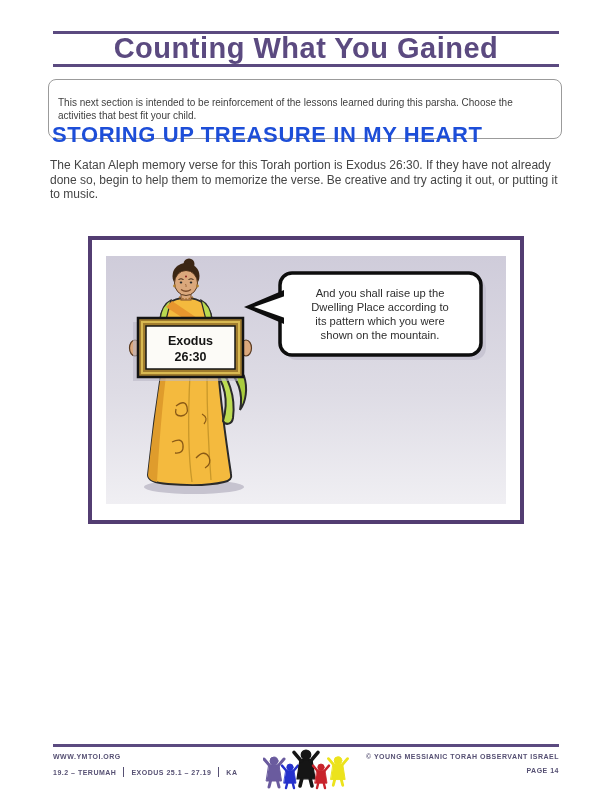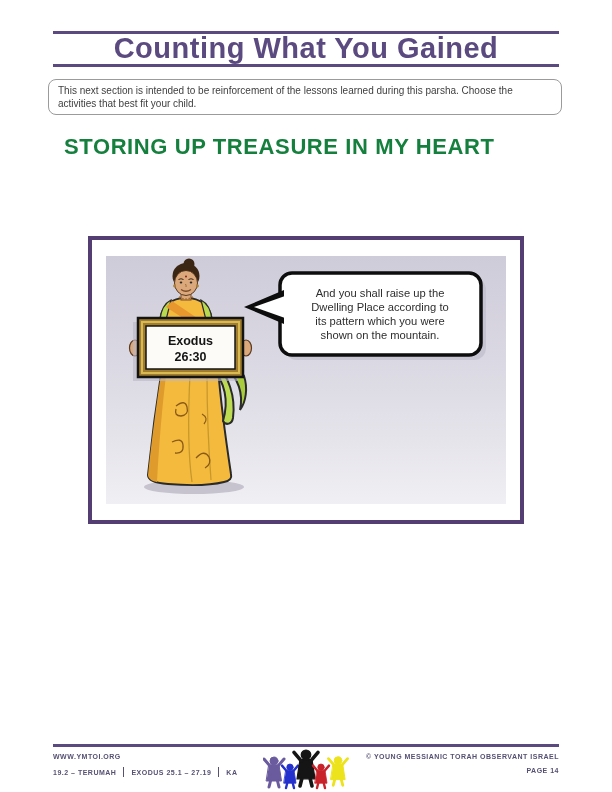--- a/index.html
+++ b/index.html
@@ -13,27 +13,27 @@
   .title-rule.bottom{top:64px;}
   .page-title{
     position:absolute;left:53px;right:53px;top:33px;height:31px;
     text-align:center;font-size:29px;font-weight:700;color:#5b4a80;
     letter-spacing:0.5px;line-height:31px;margin:0;
   }
   
   .intro-box{
     position:absolute;left:48px;right:50px;top:79px;
     border:1.5px solid #9b9b9b;border-radius:8px;
-    padding:4px 9px;box-sizing:border-box;background:#fff;
+    padding:16px 9px;box-sizing:border-box;background:#fff;
   }
   .intro-box p{margin:0;font-size:10px;line-height:13px;color:#3e3e3e;}
   
   .section-heading{
-    position:absolute;left:52px;top:122px;margin:12px;
-    font-size:22px;font-weight:700;color:#15803d;letter-spacing:0.6px;
+    position:absolute;left:52px;top:122px;margin:0;
+    font-size:22px;font-weight:700;color:#1d4ed8;letter-spacing:0.6px;
   }
   .section-body{
     position:absolute;left:50px;top:158px;width:516px;margin:0;
     font-size:12px;line-height:14.5px;color:#454545;
   }
   
   .illo-frame{
     position:absolute;left:88px;top:236px;width:436px;height:288px;
     box-sizing:border-box;border:4px solid #533d72;background:#ffffff;
     padding:16px 14px;
@@ -72,20 +72,21 @@
 
   <div class="title-rule top"></div>
   <h1 class="page-title">Counting What You Gained</h1>
   <div class="title-rule bottom"></div>
 
   <div class="intro-box">
     <p>This next section is intended to be reinforcement of the lessons learned during this parsha. Choose the activities that best fit your child.</p>
   </div>
 
   <h2 class="section-heading">STORING UP TREASURE IN MY HEART</h2>
+  <p class="section-body">The Katan Aleph memory verse for this Torah portion is Exodus 26:30. If they have not already done so, begin to help them to memorize the verse. Be creative and try acting it out, or putting it to music.</p>
 
   <div class="illo-frame">
     <div class="illo-canvas">
       <svg width="400" height="248" viewBox="0 0 400 248">
 
         <ellipse cx="88" cy="231" rx="50" ry="7" fill="#c6c3cf"></ellipse>
 
         <g>
           <path d="M56,112 C50,150 45,190 42,219 C42,224 48,227 62,228 C80,229.5 104,229.5 118,226 C124,225 126,222 125,218 C120,185 115,150 112,112 Z" fill="#f4ba3e" stroke="#2a2a2a" stroke-width="2"></path>
           <path d="M56,112 C50,150 45,190 42,219 C42,222 45,225 51,226 C53,190 56,150 61,112 Z" fill="#df9c2c"></path>

